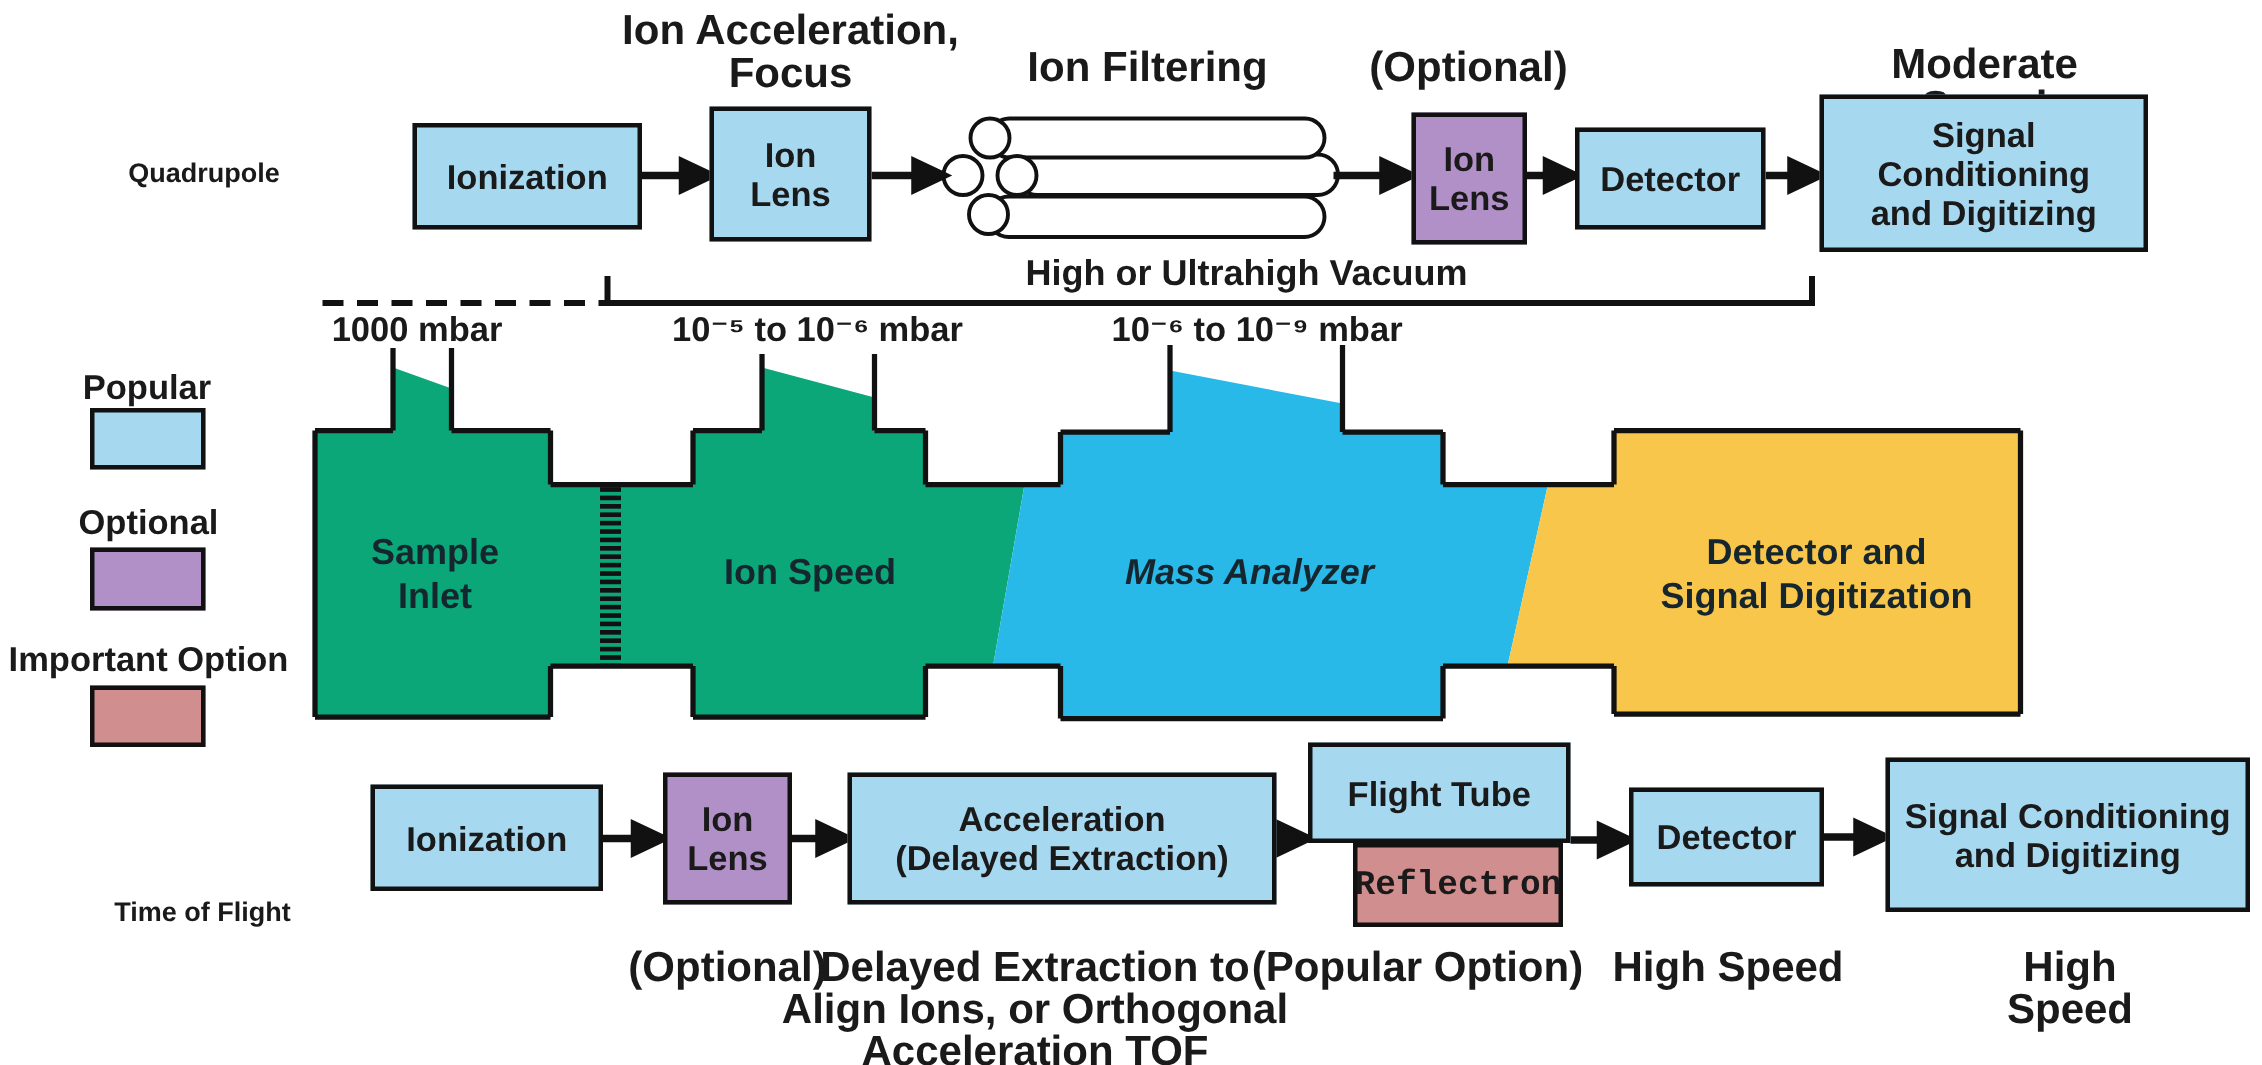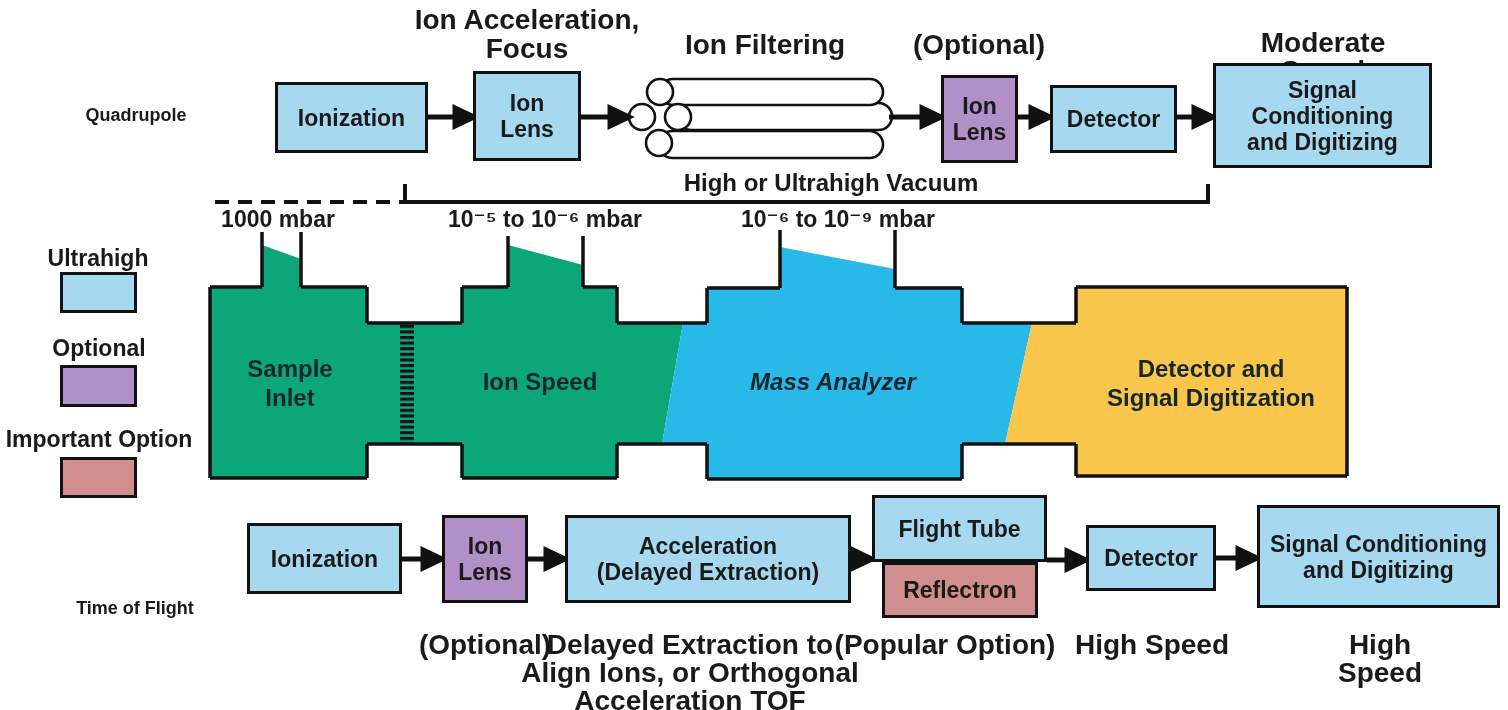--- a/index.html
+++ b/index.html
@@ -140,21 +140,21 @@
 Lens</div>
   <div class="fbox blue" style="left:1050px;top:85px;width:127px;height:68px;">Detector</div>
   <div class="fbox blue" style="left:1213px;top:63px;width:219px;height:105px;">Signal Conditioning
 and Digitizing</div>
 
   <div class="lbl ctr press" style="left:831px;top:169px;">High or Ultrahigh Vacuum</div>
   <div class="lbl ctr mbar" style="left:278px;top:205px;">1000 mbar</div>
   <div class="lbl ctr mbar" style="left:545px;top:205px;">10⁻⁵ to 10⁻⁶ mbar</div>
   <div class="lbl ctr mbar" style="left:838px;top:205px;">10⁻⁶ to 10⁻⁹ mbar</div>
 
-  <div class="lbl ctr legend-lbl" style="left:98px;top:244px;">Ultrahigh</div>
+  <div class="lbl ctr legend-lbl" style="left:98px;top:244px;">Popular</div>
   <div class="fbox blue" style="left:60px;top:272px;width:77px;height:41px;"></div>
   <div class="lbl ctr legend-lbl" style="left:99px;top:334px;">Optional</div>
   <div class="fbox purple" style="left:60px;top:365px;width:77px;height:42px;"></div>
   <div class="lbl ctr legend-lbl" style="left:99px;top:425px;">Important Option</div>
   <div class="fbox salmon" style="left:60px;top:457px;width:77px;height:41px;"></div>
 
   <div class="stage-lbl" style="left:290px;top:354px;">Sample
 Inlet</div>
   <div class="stage-lbl" style="left:540px;top:367px;">Ion Speed</div>
   <div class="stage-lbl" style="left:833px;top:367px;font-style:italic;">Mass Analyzer</div>
@@ -162,21 +162,21 @@
 Signal Digitization</div>
 
   <div class="lbl rowlbl" style="left:30px;top:558px;width:210px;margin-top:36px;">Time of Flight</div>
 
   <div class="fbox blue" style="left:247px;top:523px;width:155px;height:71px;">Ionization</div>
   <div class="fbox purple" style="left:442px;top:515px;width:86px;height:88px;">Ion
 Lens</div>
   <div class="fbox blue" style="left:565px;top:515px;width:286px;height:88px;">Acceleration
 (Delayed Extraction)</div>
   <div class="fbox blue" style="left:872px;top:495px;width:175px;height:67px;text-align:center;">Flight Tube</div>
-  <div class="fbox salmon" style="left:882px;top:562px;width:156px;height:56px;">Reflectron</div>
+  <div class="fbox salmon" style="left:902px;top:562px;width:140px;height:56px;font-family:Liberation Mono, monospace;">Reflectron</div>
   <div class="fbox blue" style="left:1086px;top:525px;width:130px;height:66px;">Detector</div>
   <div class="fbox blue" style="left:1257px;top:505px;width:243px;height:103px;">Signal Conditioning
 and Digitizing</div>
 
   <div class="lbl ctr cap" style="left:485px;top:631px;">(Optional)</div>
   <div class="lbl ctr cap" style="left:690px;top:631px;">Delayed Extraction to
 Align Ions, or Orthogonal
 Acceleration TOF</div>
   <div class="lbl ctr cap" style="left:945px;top:631px;">(Popular Option)</div>
   <div class="lbl ctr cap" style="left:1152px;top:631px;">High Speed</div>

